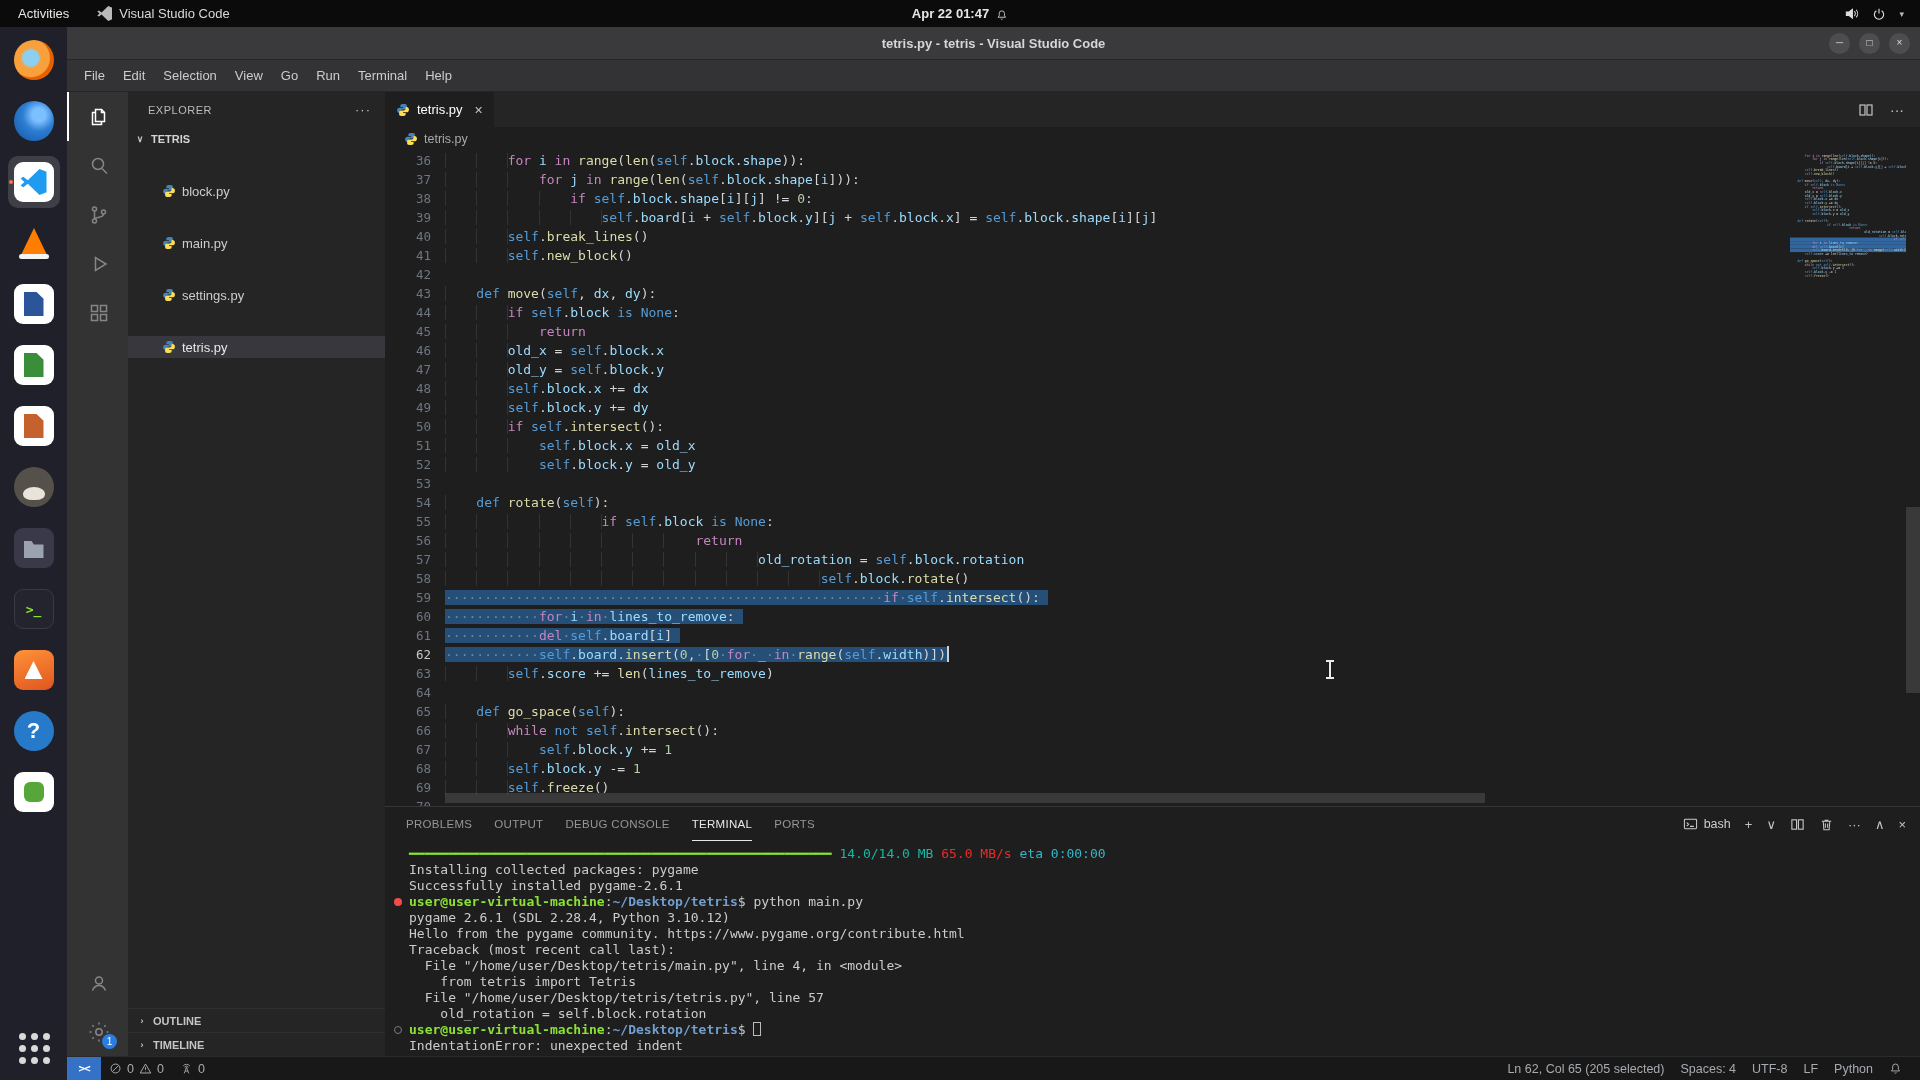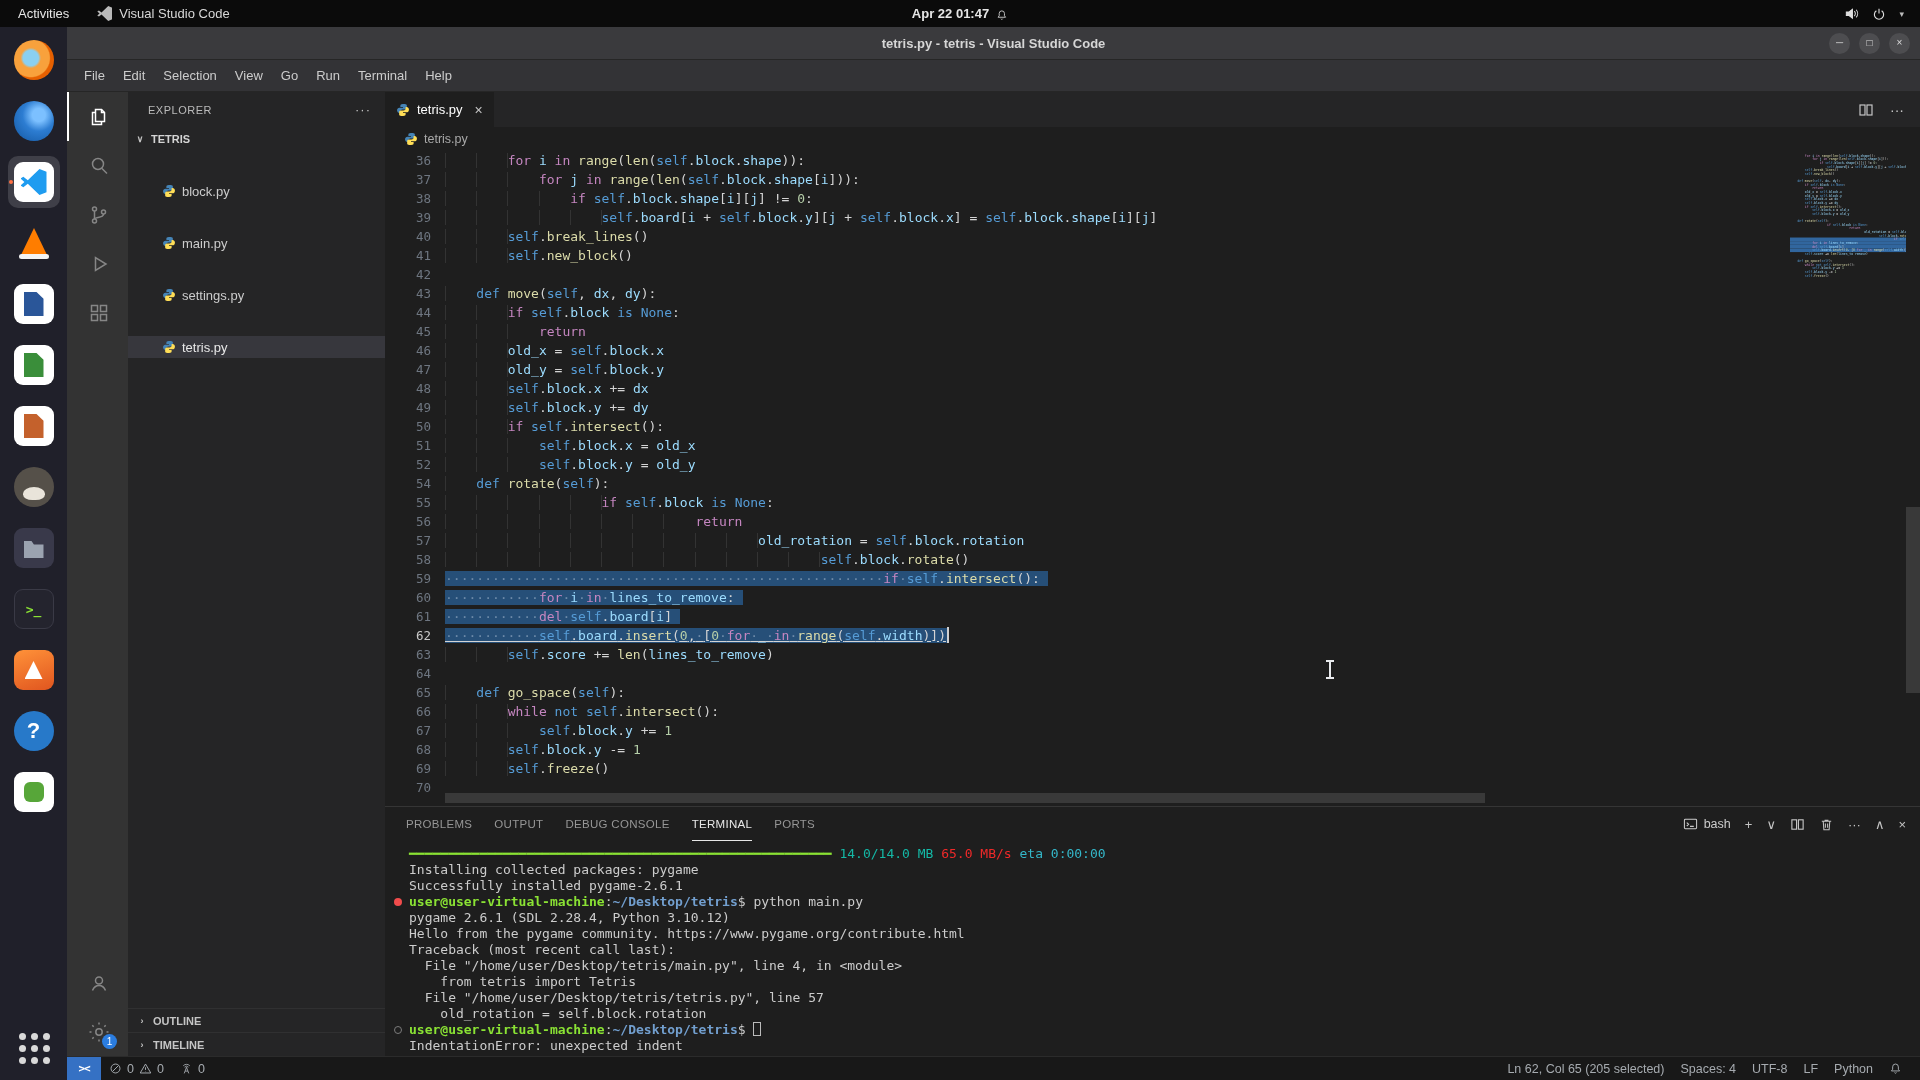--- a/index.html
+++ b/index.html
@@ -99,21 +99,21 @@
   .code-wrap{flex:1;position:relative;overflow:hidden;font-family:"DejaVu Sans Mono",monospace;font-size:13px;min-height:0;}
   .code{position:absolute;left:0;top:0;right:130px;}
   .cl{height:19px;line-height:19px;white-space:pre;display:flex;}
   .ln{width:46px;text-align:right;color:#6e7681;flex:none;margin-right:14px;font-size:12.5px;}
   .ln.cur{color:#c6c6c6;}
   .lc{white-space:pre;color:#d4d4d4;}
   .indent{background-image:repeating-linear-gradient(to right,#333 0 1px,transparent 1px 31.2px);}
   .tk-k{color:#c586c0;} .tk-b{color:#569cd6;} .tk-s{color:#569cd6;} .tk-f{color:#dcdcaa;}
   .tk-v{color:#9cdcfe;} .tk-n{color:#b5cea8;} .tk-p{color:#d4d4d4;} .tk-w{color:rgba(205,220,235,.42);}
   .selbg{background:#264f78;padding-right:8px;}
-  .selbg.tight{padding-right:0;text-decoration:underline;}
+  .selbg.tight{padding-right:0;}
   .caret{display:inline-block;width:2px;height:16px;background:#d0d0d0;margin-left:1px;vertical-align:-3px;}
 
   .minimap{position:absolute;right:14px;top:0;bottom:0;width:116px;background:#1e1e1e;overflow:hidden;}
   .mm-inner{transform:scale(0.28);transform-origin:0 0;width:360%;padding-top:10px;}
   .mm-row{height:13px;line-height:13px;font-size:11px;white-space:pre;font-family:"DejaVu Sans Mono",monospace;}
   .mm-sel{background:#31669e;}
   .vthumb{position:absolute;right:0;top:356px;width:14px;height:186px;background:rgba(110,110,110,.35);}
   .hthumb{position:absolute;left:60px;bottom:3px;width:1040px;height:10px;background:rgba(110,110,110,.35);}
 
   .ibeam{position:absolute;left:944px;top:510px;width:2px;height:17px;background:#e8eaed;box-shadow:0 0 1px #000;}
@@ -397,20 +397,21 @@
               <div class="cl"><span class="ln">43</span><span class="lc"><span class="indent">    </span><span class="tk-b">def</span><span class="tk-p"> </span><span class="tk-f">move</span><span class="tk-p">(</span><span class="tk-s">self</span><span class="tk-p">, </span><span class="tk-v">dx</span><span class="tk-p">, </span><span class="tk-v">dy</span><span class="tk-p">):</span></span></div>
               <div class="cl"><span class="ln">44</span><span class="lc"><span class="indent">        </span><span class="tk-k">if</span><span class="tk-p"> </span><span class="tk-s">self</span><span class="tk-p">.</span><span class="tk-v">block</span><span class="tk-p"> </span><span class="tk-b">is</span><span class="tk-p"> </span><span class="tk-b">None</span><span class="tk-p">:</span></span></div>
               <div class="cl"><span class="ln">45</span><span class="lc"><span class="indent">            </span><span class="tk-k">return</span></span></div>
               <div class="cl"><span class="ln">46</span><span class="lc"><span class="indent">        </span><span class="tk-v">old_x</span><span class="tk-p"> = </span><span class="tk-s">self</span><span class="tk-p">.</span><span class="tk-v">block</span><span class="tk-p">.</span><span class="tk-v">x</span></span></div>
               <div class="cl"><span class="ln">47</span><span class="lc"><span class="indent">        </span><span class="tk-v">old_y</span><span class="tk-p"> = </span><span class="tk-s">self</span><span class="tk-p">.</span><span class="tk-v">block</span><span class="tk-p">.</span><span class="tk-v">y</span></span></div>
               <div class="cl"><span class="ln">48</span><span class="lc"><span class="indent">        </span><span class="tk-s">self</span><span class="tk-p">.</span><span class="tk-v">block</span><span class="tk-p">.</span><span class="tk-v">x</span><span class="tk-p"> += </span><span class="tk-v">dx</span></span></div>
               <div class="cl"><span class="ln">49</span><span class="lc"><span class="indent">        </span><span class="tk-s">self</span><span class="tk-p">.</span><span class="tk-v">block</span><span class="tk-p">.</span><span class="tk-v">y</span><span class="tk-p"> += </span><span class="tk-v">dy</span></span></div>
               <div class="cl"><span class="ln">50</span><span class="lc"><span class="indent">        </span><span class="tk-k">if</span><span class="tk-p"> </span><span class="tk-s">self</span><span class="tk-p">.</span><span class="tk-f">intersect</span><span class="tk-p">():</span></span></div>
               <div class="cl"><span class="ln">51</span><span class="lc"><span class="indent">            </span><span class="tk-s">self</span><span class="tk-p">.</span><span class="tk-v">block</span><span class="tk-p">.</span><span class="tk-v">x</span><span class="tk-p"> = </span><span class="tk-v">old_x</span></span></div>
               <div class="cl"><span class="ln">52</span><span class="lc"><span class="indent">            </span><span class="tk-s">self</span><span class="tk-p">.</span><span class="tk-v">block</span><span class="tk-p">.</span><span class="tk-v">y</span><span class="tk-p"> = </span><span class="tk-v">old_y</span></span></div>
+              <div class="cl"><span class="ln">53</span><span class="lc"></span></div>
               <div class="cl"><span class="ln">54</span><span class="lc"><span class="indent">    </span><span class="tk-b">def</span><span class="tk-p"> </span><span class="tk-f">rotate</span><span class="tk-p">(</span><span class="tk-s">self</span><span class="tk-p">):</span></span></div>
               <div class="cl"><span class="ln">55</span><span class="lc"><span class="indent">                    </span><span class="tk-k">if</span><span class="tk-p"> </span><span class="tk-s">self</span><span class="tk-p">.</span><span class="tk-v">block</span><span class="tk-p"> </span><span class="tk-b">is</span><span class="tk-p"> </span><span class="tk-b">None</span><span class="tk-p">:</span></span></div>
               <div class="cl"><span class="ln">56</span><span class="lc"><span class="indent">                                </span><span class="tk-k">return</span></span></div>
               <div class="cl"><span class="ln">57</span><span class="lc"><span class="indent">                                        </span><span class="tk-v">old_rotation</span><span class="tk-p"> = </span><span class="tk-s">self</span><span class="tk-p">.</span><span class="tk-v">block</span><span class="tk-p">.</span><span class="tk-v">rotation</span></span></div>
               <div class="cl"><span class="ln">58</span><span class="lc"><span class="indent">                                                </span><span class="tk-s">self</span><span class="tk-p">.</span><span class="tk-v">block</span><span class="tk-p">.</span><span class="tk-f">rotate</span><span class="tk-p">()</span></span></div>
               <div class="cl"><span class="ln">59</span><span class="lc"><span class="selbg"><span class="tk-w">························································</span><span class="tk-k">if</span><span class="tk-w">·</span><span class="tk-s">self</span><span class="tk-p">.</span><span class="tk-f">intersect</span><span class="tk-p">():</span></span></span></div>
               <div class="cl"><span class="ln">60</span><span class="lc"><span class="selbg"><span class="tk-w">············</span><span class="tk-k">for</span><span class="tk-w">·</span><span class="tk-v">i</span><span class="tk-w">·</span><span class="tk-k">in</span><span class="tk-w">·</span><span class="tk-v">lines_to_remove</span><span class="tk-p">:</span></span></span></div>
               <div class="cl"><span class="ln">61</span><span class="lc"><span class="selbg"><span class="tk-w">············</span><span class="tk-k">del</span><span class="tk-w">·</span><span class="tk-s">self</span><span class="tk-p">.</span><span class="tk-v">board</span><span class="tk-p">[</span><span class="tk-v">i</span><span class="tk-p">]</span></span></span></div>
               <div class="cl"><span class="ln cur">62</span><span class="lc"><span class="selbg tight"><span class="tk-w">············</span><span class="tk-s">self</span><span class="tk-p">.</span><span class="tk-v">board</span><span class="tk-p">.</span><span class="tk-f">insert</span><span class="tk-p">(</span><span class="tk-n">0</span><span class="tk-p">,</span><span class="tk-w">·</span><span class="tk-p">[</span><span class="tk-n">0</span><span class="tk-w">·</span><span class="tk-k">for</span><span class="tk-w">·</span><span class="tk-v">_</span><span class="tk-w">·</span><span class="tk-k">in</span><span class="tk-w">·</span><span class="tk-f">range</span><span class="tk-p">(</span><span class="tk-s">self</span><span class="tk-p">.</span><span class="tk-v">width</span><span class="tk-p">)])</span><span class="caret"></span></span></span></div>
               <div class="cl"><span class="ln">63</span><span class="lc"><span class="indent">        </span><span class="tk-s">self</span><span class="tk-p">.</span><span class="tk-v">score</span><span class="tk-p"> += </span><span class="tk-f">len</span><span class="tk-p">(</span><span class="tk-v">lines_to_remove</span><span class="tk-p">)</span></span></div>

